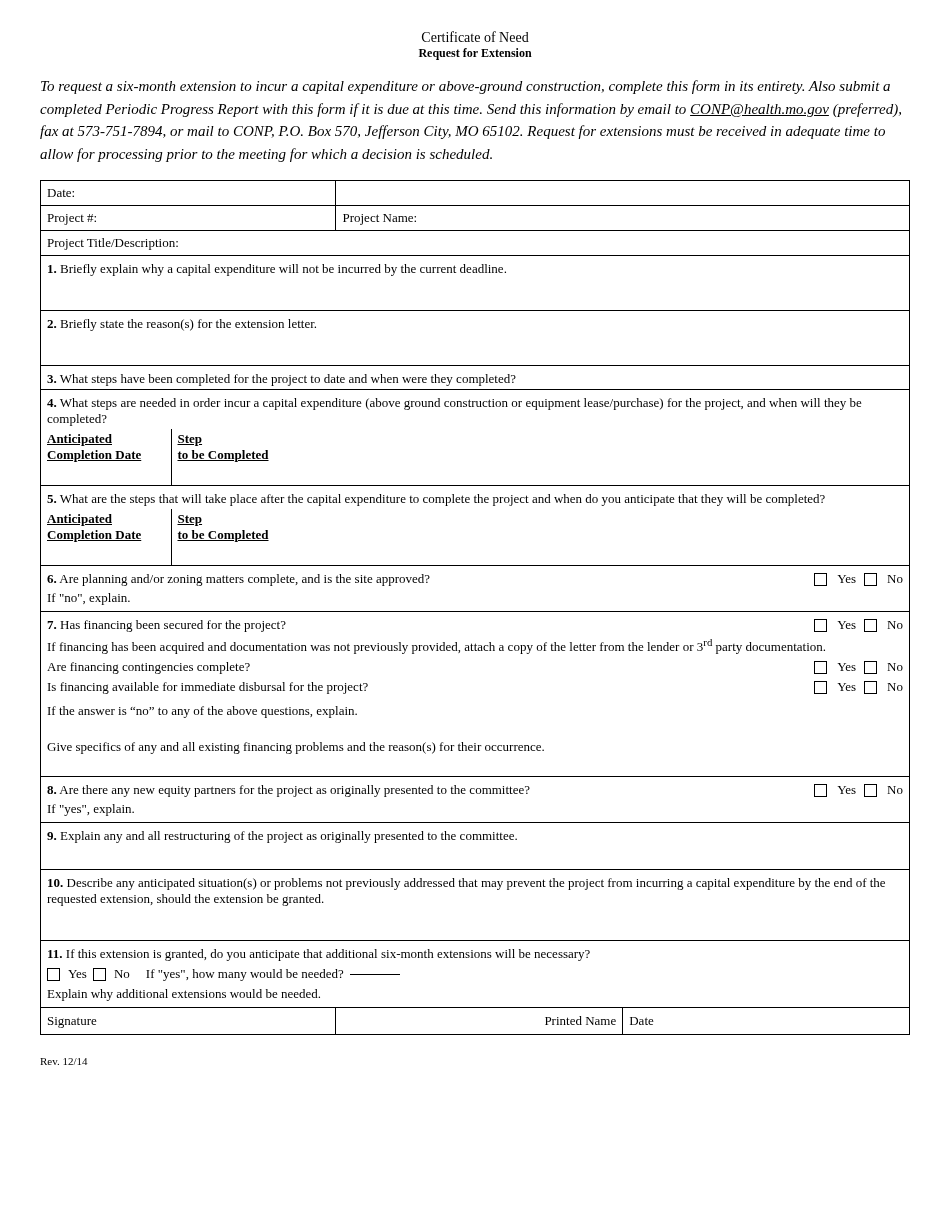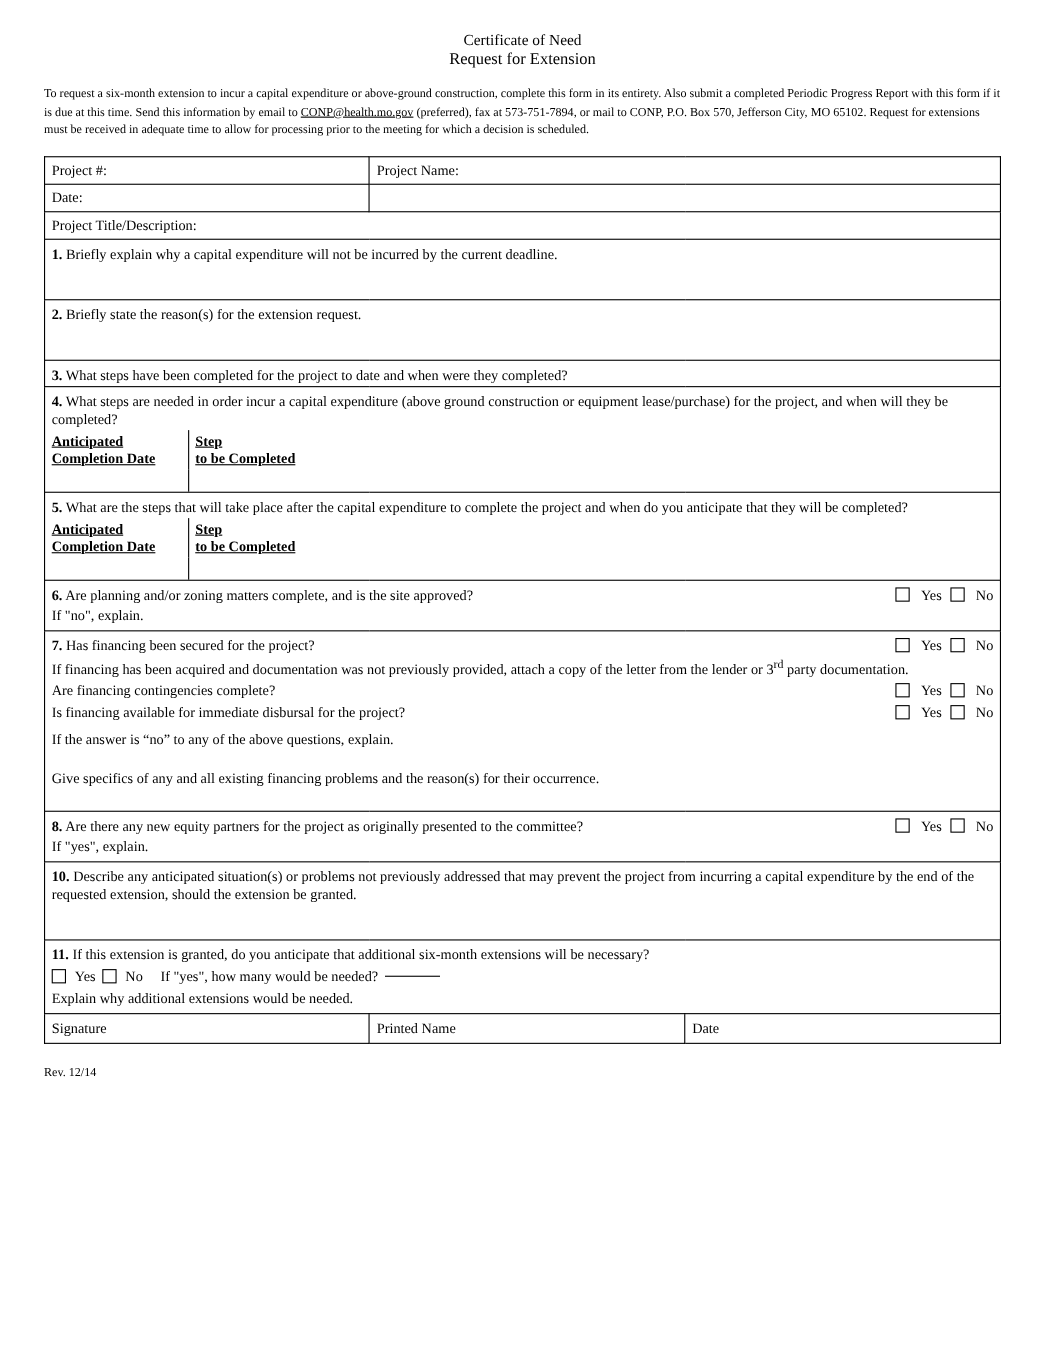--- a/index.html
+++ b/index.html
@@ -14,25 +14,26 @@
     }
     .page-title {
       text-align: center;
       margin-bottom: 14px;
     }
     .page-title .main-title {
       font-size: 14px;
       font-weight: normal;
     }
     .page-title .sub-title {
+      font-size: 12px;
+      font-weight: bold;
+    }
+    .intro-text {
+      font-style: italic;
       font-size: 15px;
-      font-weight: normal;
-    }
-    .intro-text {
-      font-size: 11px;
       margin-bottom: 16px;
       line-height: 1.5;
     }
     .intro-text a {
       color: #000;
     }
     .form-table {
       width: 100%;
       border-collapse: collapse;
       border: 1px solid #000;
@@ -86,51 +87,51 @@
 </div>
 
 <div class="intro-text">
   To request a six-month extension to incur a capital expenditure or above-ground construction, complete this form in its entirety. Also submit a completed Periodic Progress Report with this form if it is due at this time. Send this information by email to <a href="#"><span>CONP@health.mo.gov</span></a> (preferred), fax at 573-751-7894, or mail to CONP, P.O. Box 570, Jefferson City, MO 65102. Request for extensions must be received in adequate time to allow for processing prior to the meeting for which a decision is scheduled.
 </div>
 
 <table class="form-table" style="margin-top:-1px;">
 
   <tbody>
       <tr>
+    <td style="width:200px; border-right:1px solid #000;">
+      <span>Date:</span>
+    </td>
+    <td colspan="3" style="border-left:none;"></td>
+  </tr>
+  <tr>
     <td style="border-right:1px solid #000;">
       <span>Project #:</span>
     </td>
     <td colspan="3">
       <span>Project Name:</span>
     </td>
-  </tr>
-  <tr>
-    <td style="width:200px; border-right:1px solid #000;">
-      <span>Date:</span>
-    </td>
-    <td colspan="3" style="border-left:none;"></td>
   </tr>
   <tr>
     <td colspan="4">
       <span>Project Title/Description:</span>
     </td>
   </tr>
 
   <tr>
     <td colspan="4" style="padding:5px 6px; min-height:40px;margin-top:29px;">
       <span class="bold">1.</span>
       <span>Briefly explain why a capital expenditure will not be incurred by the current deadline.</span>
       <div style="min-height:28px;"></div>
     </td>
   </tr>
 
   <tr>
     <td colspan="4" style="padding:5px 6px; min-height:40px;">
       <span class="bold">2.</span>
-      <span>Briefly state the reason(s) for the extension request.</span>
+      <span>Briefly state the reason(s) for the extension letter.</span>
       <div style="min-height:28px;"></div>
     </td>
   </tr>
 
   <tr>
     <td colspan="4" style="padding:0; min-height:60px;">
       <div style="padding:5px 6px 2px 6px;">
         <span class="bold">3.</span>
         <span>What steps have been completed for the project to date and when were they completed?</span>
       </div>
@@ -262,20 +263,27 @@
           <span class="checkbox"></span>
           <span>Yes</span>
           <span class="checkbox"></span>
           <span>No</span>
         </div>
       </div>
       <div style="margin-top:3px;">If "yes", explain.</div>
     </td>
   </tr>
 
+  <tr>
+    <td colspan="4" style="padding:5px 6px; min-height:36px;">
+      <span class="bold">9.</span>
+      <span>Explain any and all restructuring of the project as originally presented to the committee.</span>
+      <div style="min-height:20px;"></div>
+    </td>
+  </tr>
 
   <tr>
     <td colspan="4" style="padding:5px 6px; min-height:50px;margin-left:28px;">
       <span class="bold">10.</span>
       <span>Describe any anticipated situation(s) or problems not previously addressed that may prevent the project from incurring a capital expenditure by the end of the requested extension, should the extension be granted.</span>
       <div style="min-height:28px;"></div>
     </td>
   </tr>
 
   <tr>
@@ -293,21 +301,21 @@
         <span class="underline-blank" style="min-width:50px;"></span>
       </div>
       <div style="margin-top:4px;">Explain why additional extensions would be needed.</div>
     </td>
   </tr>
 
   <tr>
     <td style="width:34%; padding:5px 6px; min-height:36px;">
       <span>Signature</span>
     </td>
-    <td style="width:33%; padding:5px 6px;">
+    <td style="width:33%; padding:5px 6px;text-align:right;">
       <span>Printed Name</span>
     </td>
     <td style="width:33%; padding:5px 6px;">
       <span>Date</span>
     </td>
   </tr>
 </tbody>
   </table>
 
 <div class="rev">Rev. 12/14</div>

